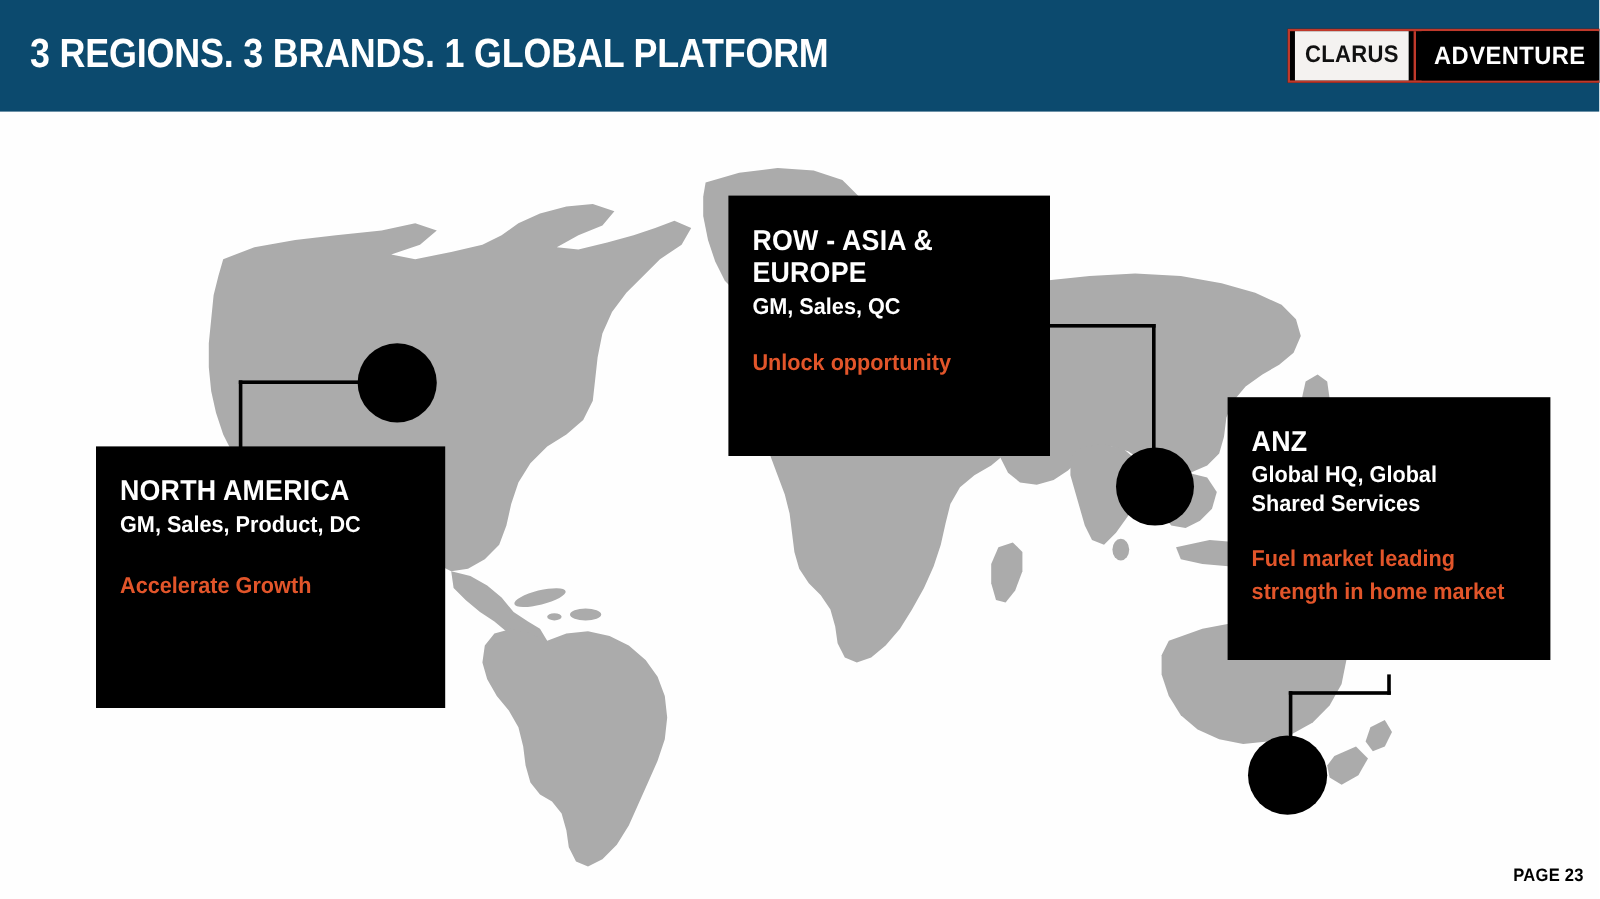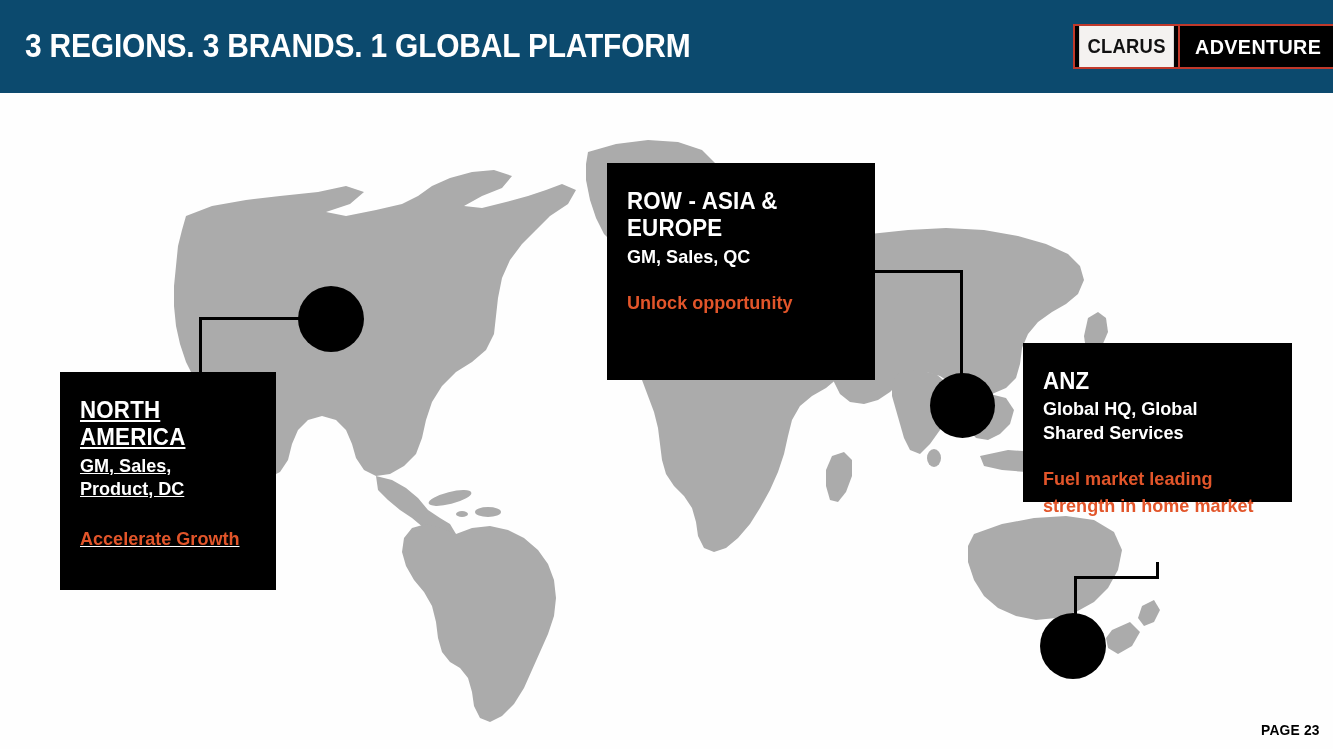--- a/index.html
+++ b/index.html
@@ -122,23 +122,23 @@
   .callout .goal {
     font-size: 19px;
     font-weight: bold;
     line-height: 1.42;
     color: #e2552a;
     margin-top: 26px;
     transform: scaleX(0.95);
     transform-origin: left top;
   }
 
-  #callout-north-america { left: 60px;   top: 372px; width: 216px; height: 218px; text-decoration: underline; }
+  #callout-north-america { left: 80px;   top: 372px; width: 291px; height: 218px; }
   #callout-row           { left: 607px;  top: 163px; width: 268px; height: 217px; }
-  #callout-anz           { left: 1023px; top: 343px; width: 269px; height: 159px; }
+  #callout-anz           { left: 1023px; top: 331px; width: 269px; height: 219px; }
 
   #callout-row .goal { margin-top: 22px; }
   #callout-anz .goal { margin-top: 22px; }
 
   
   #page-number {
     position: absolute; right: 13px; bottom: 11px;
     color: #000000;
     font-size: 15px;
     font-weight: bold;

